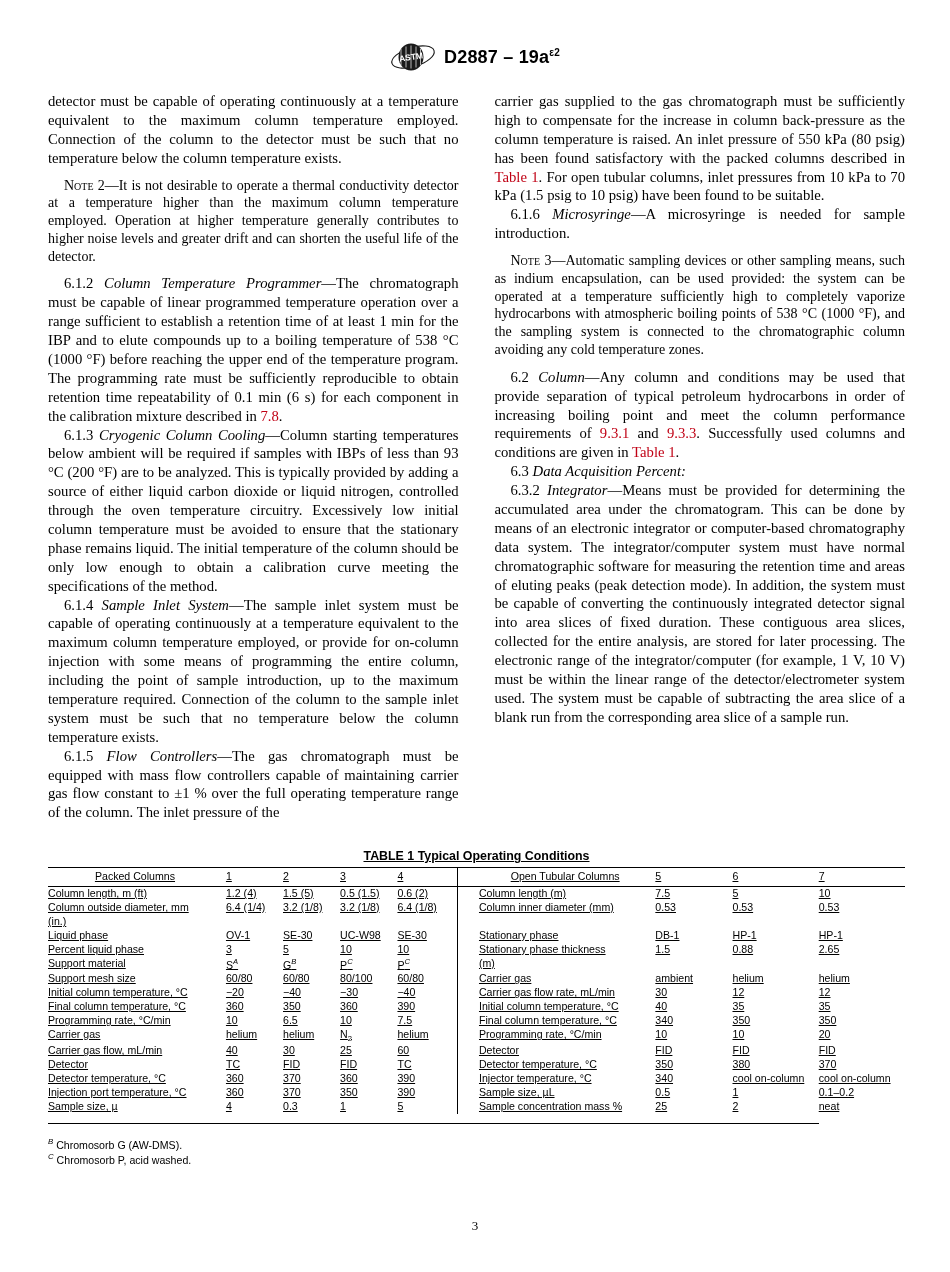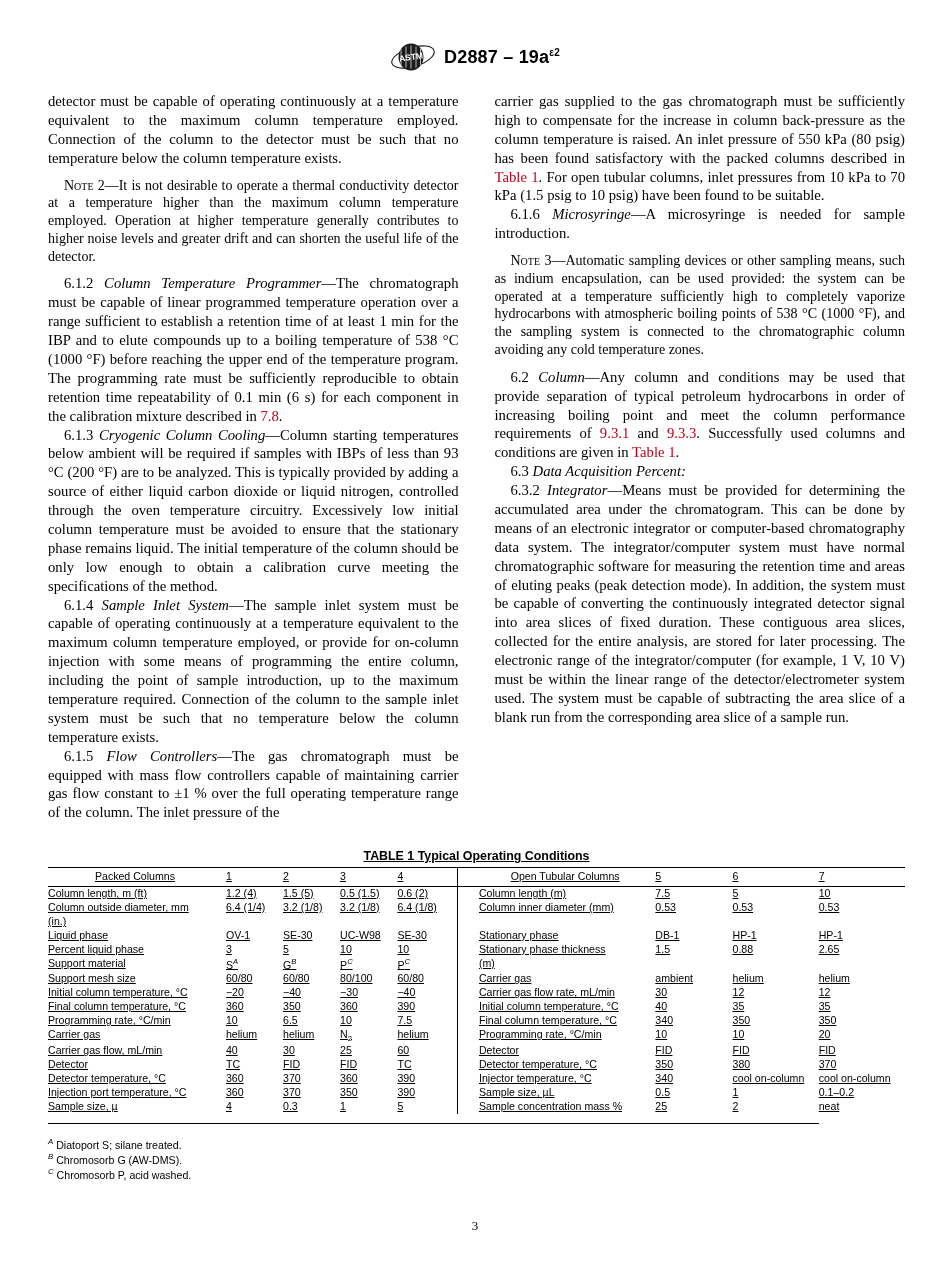--- a/index.html
+++ b/index.html
@@ -434,18 +434,17 @@
           <td></td>
           <td></td>
           <td></td>
           <td></td>
         </tr>
       </tbody>
   </table>
 </div>
 
 <div class="footnotes" id="footnotes">
-    <div><sup>A</sup><span> Diatoport S; silane treated.</span></div>
     <div><sup>B</sup><span> Chromosorb G (AW-DMS).</span></div>
     <div><sup>C</sup><span> Chromosorb P, acid washed.</span></div>
   </div>
 
 <div class="page-number">3</div>
 
 </body></html>

